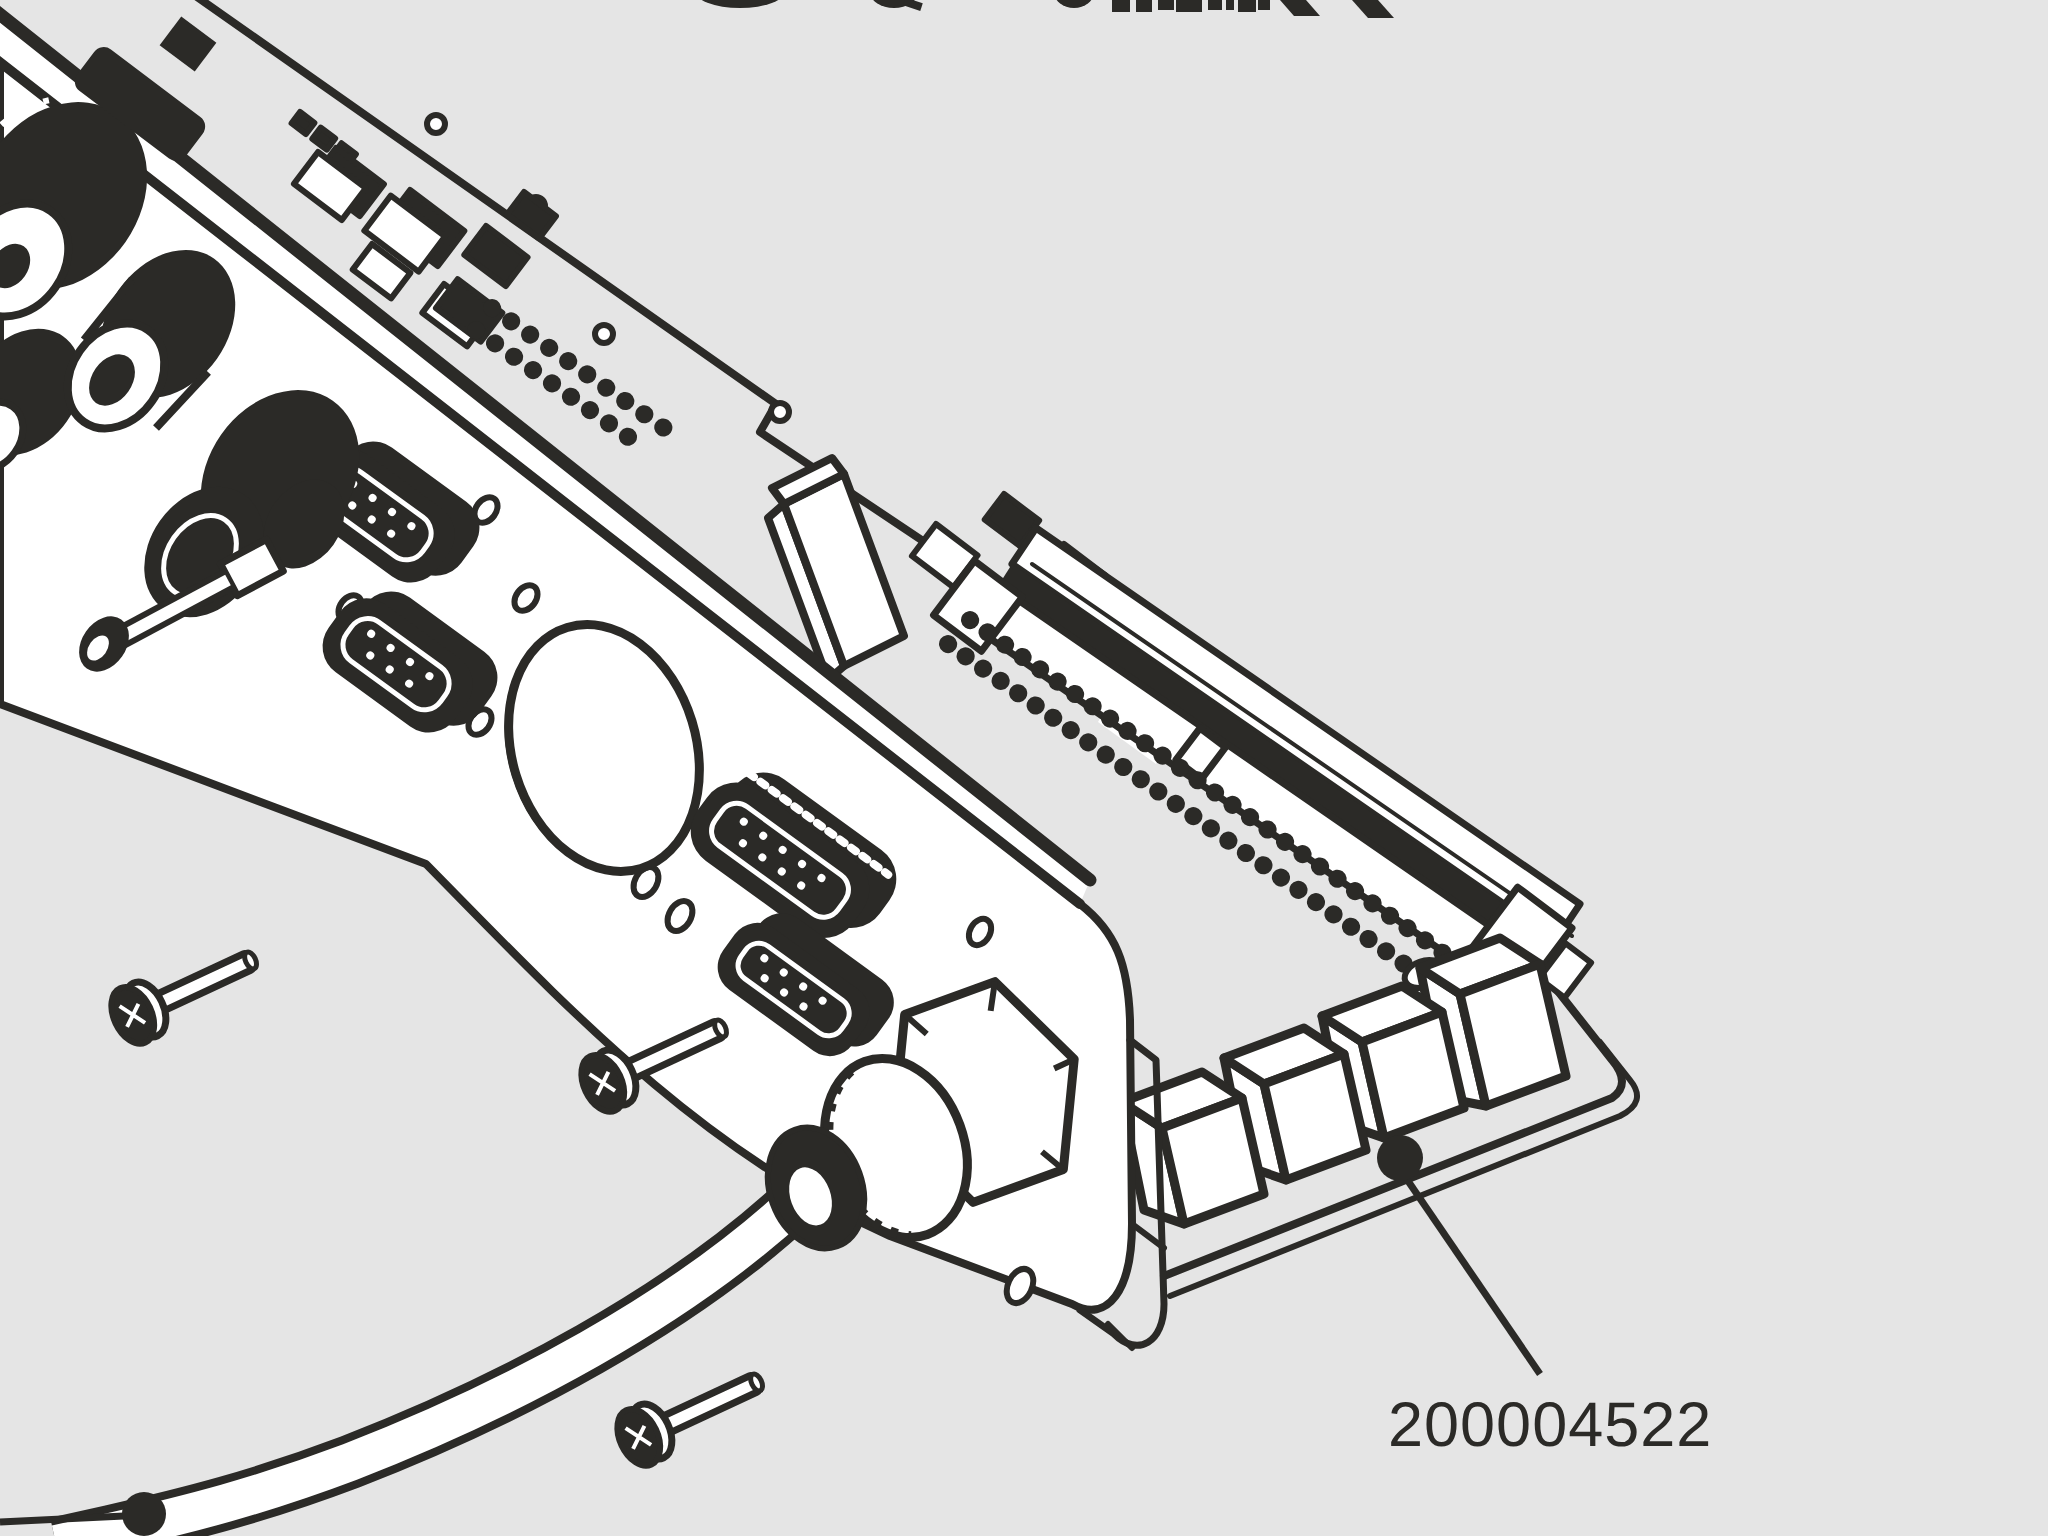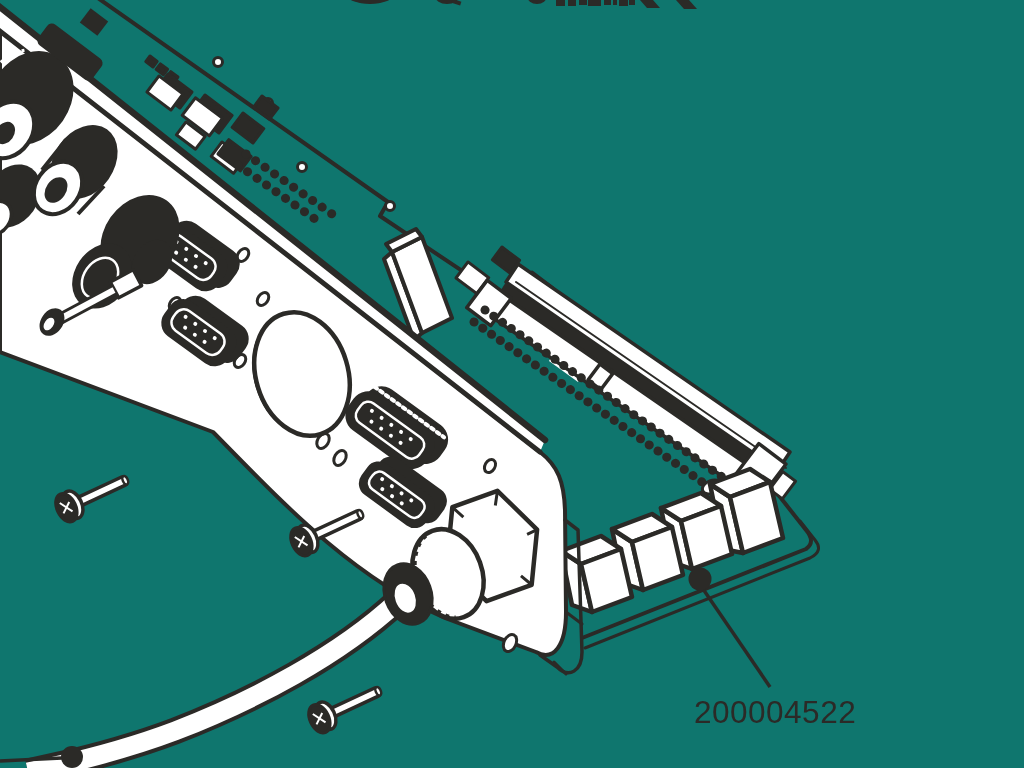--- a/index.html
+++ b/index.html
@@ -1,16 +1,16 @@
 <!DOCTYPE html>
 <html><head>
 <meta charset="utf-8">
 <style>
   html,body{margin:0;padding:0;background:#ffffff;}
-  .stage{position:relative;width:1024px;height:768px;background:#0f766e;overflow:hidden;
+  .stage{position:relative;width:1024px;height:768px;background:#e5e5e5;overflow:hidden;
          font-family:"Liberation Sans",sans-serif;}
   svg{position:absolute;left:0;top:0;}
   text.partnum{fill:#2b2a27;font-size:31.5px;letter-spacing:0.5px;font-family:"Liberation Sans",sans-serif;}
 </style>
 </head>
 <body>
 
 <div class="stage">
 <svg width="1024" height="768" viewBox="0 0 1024 768">
 

